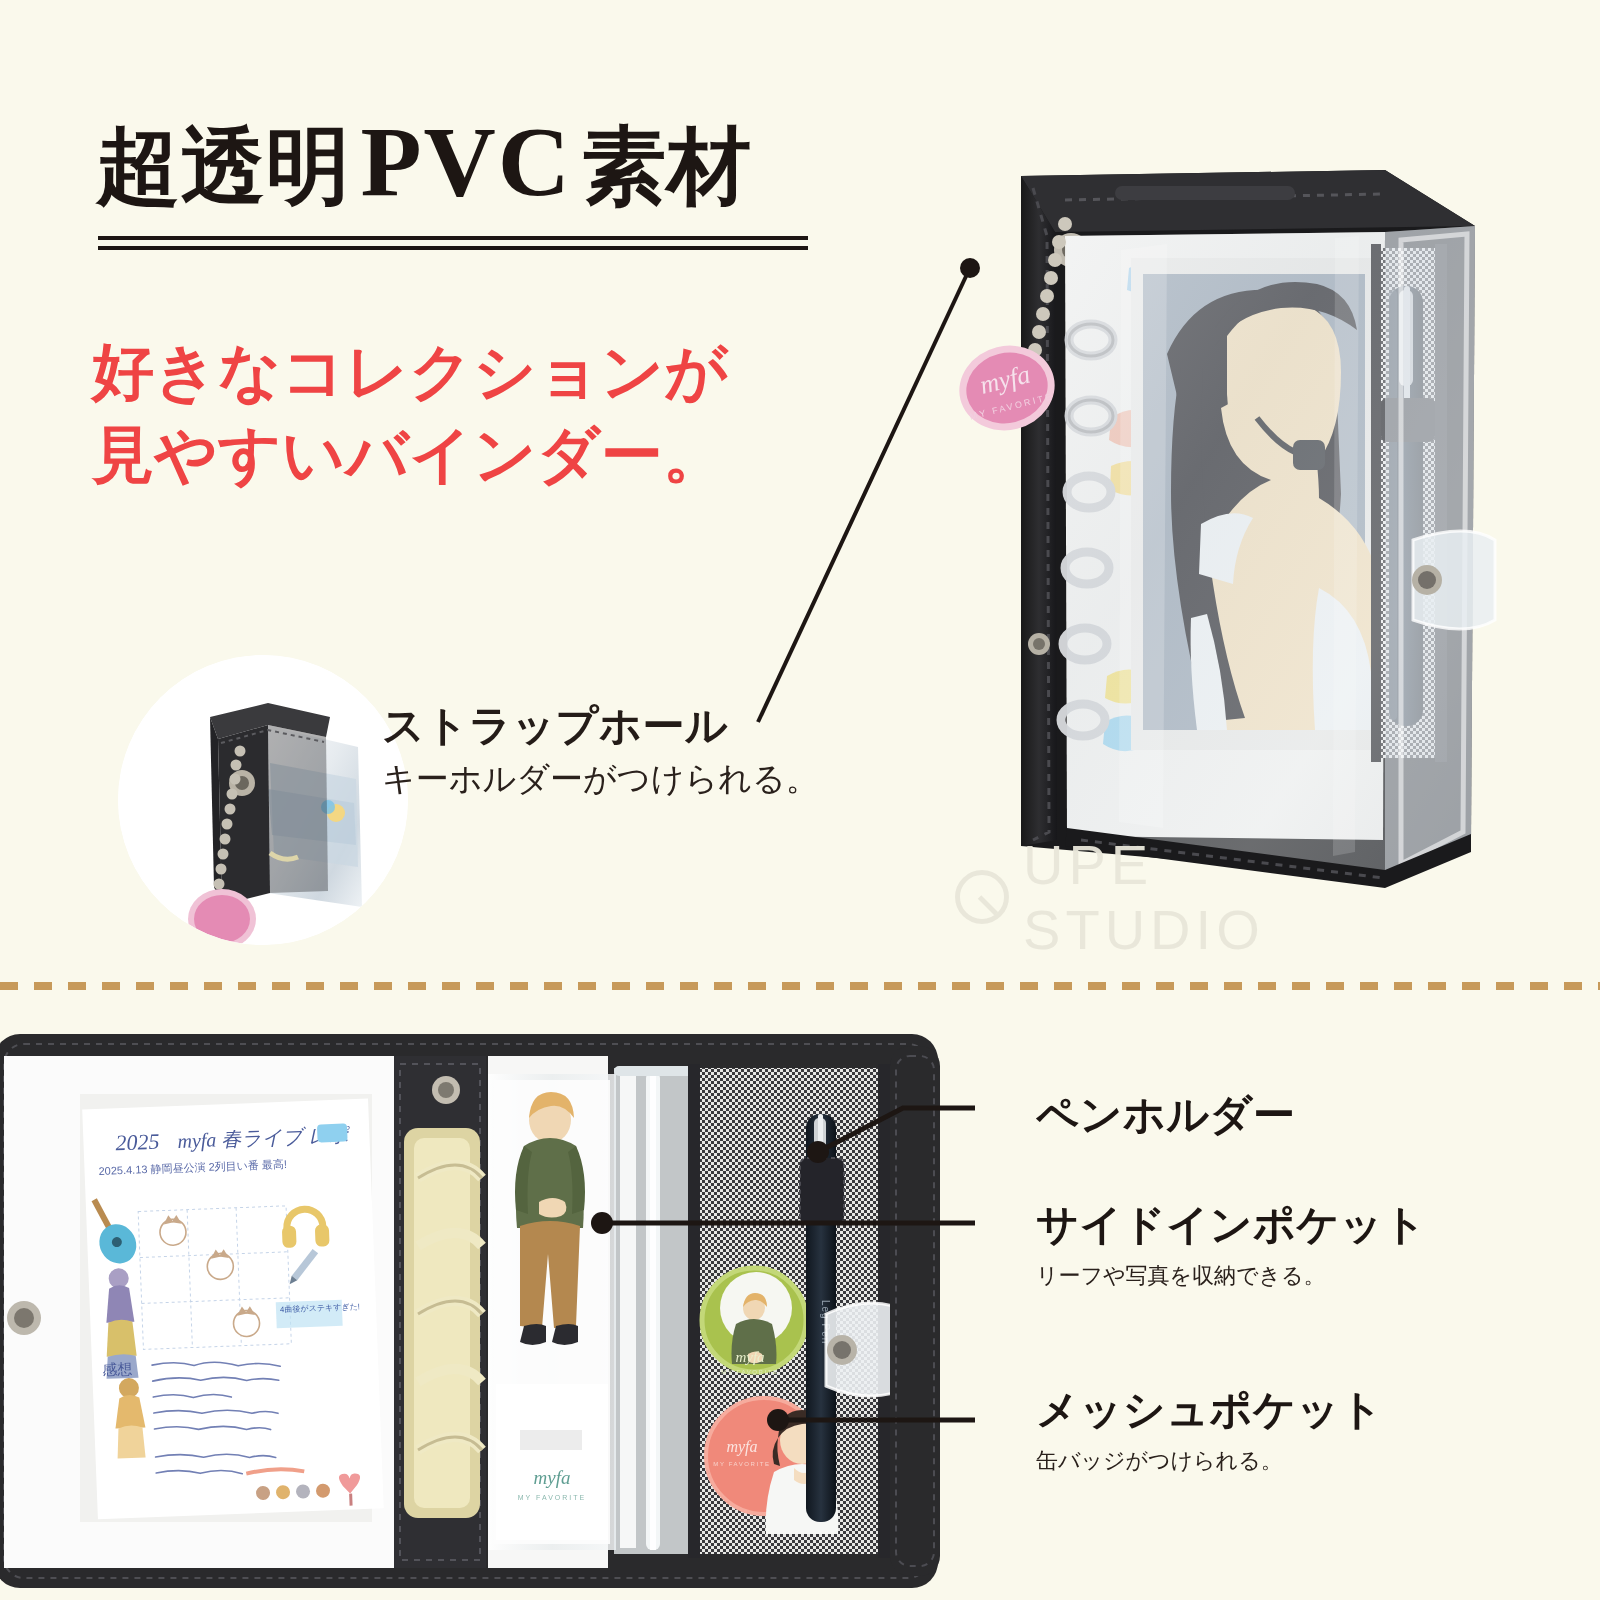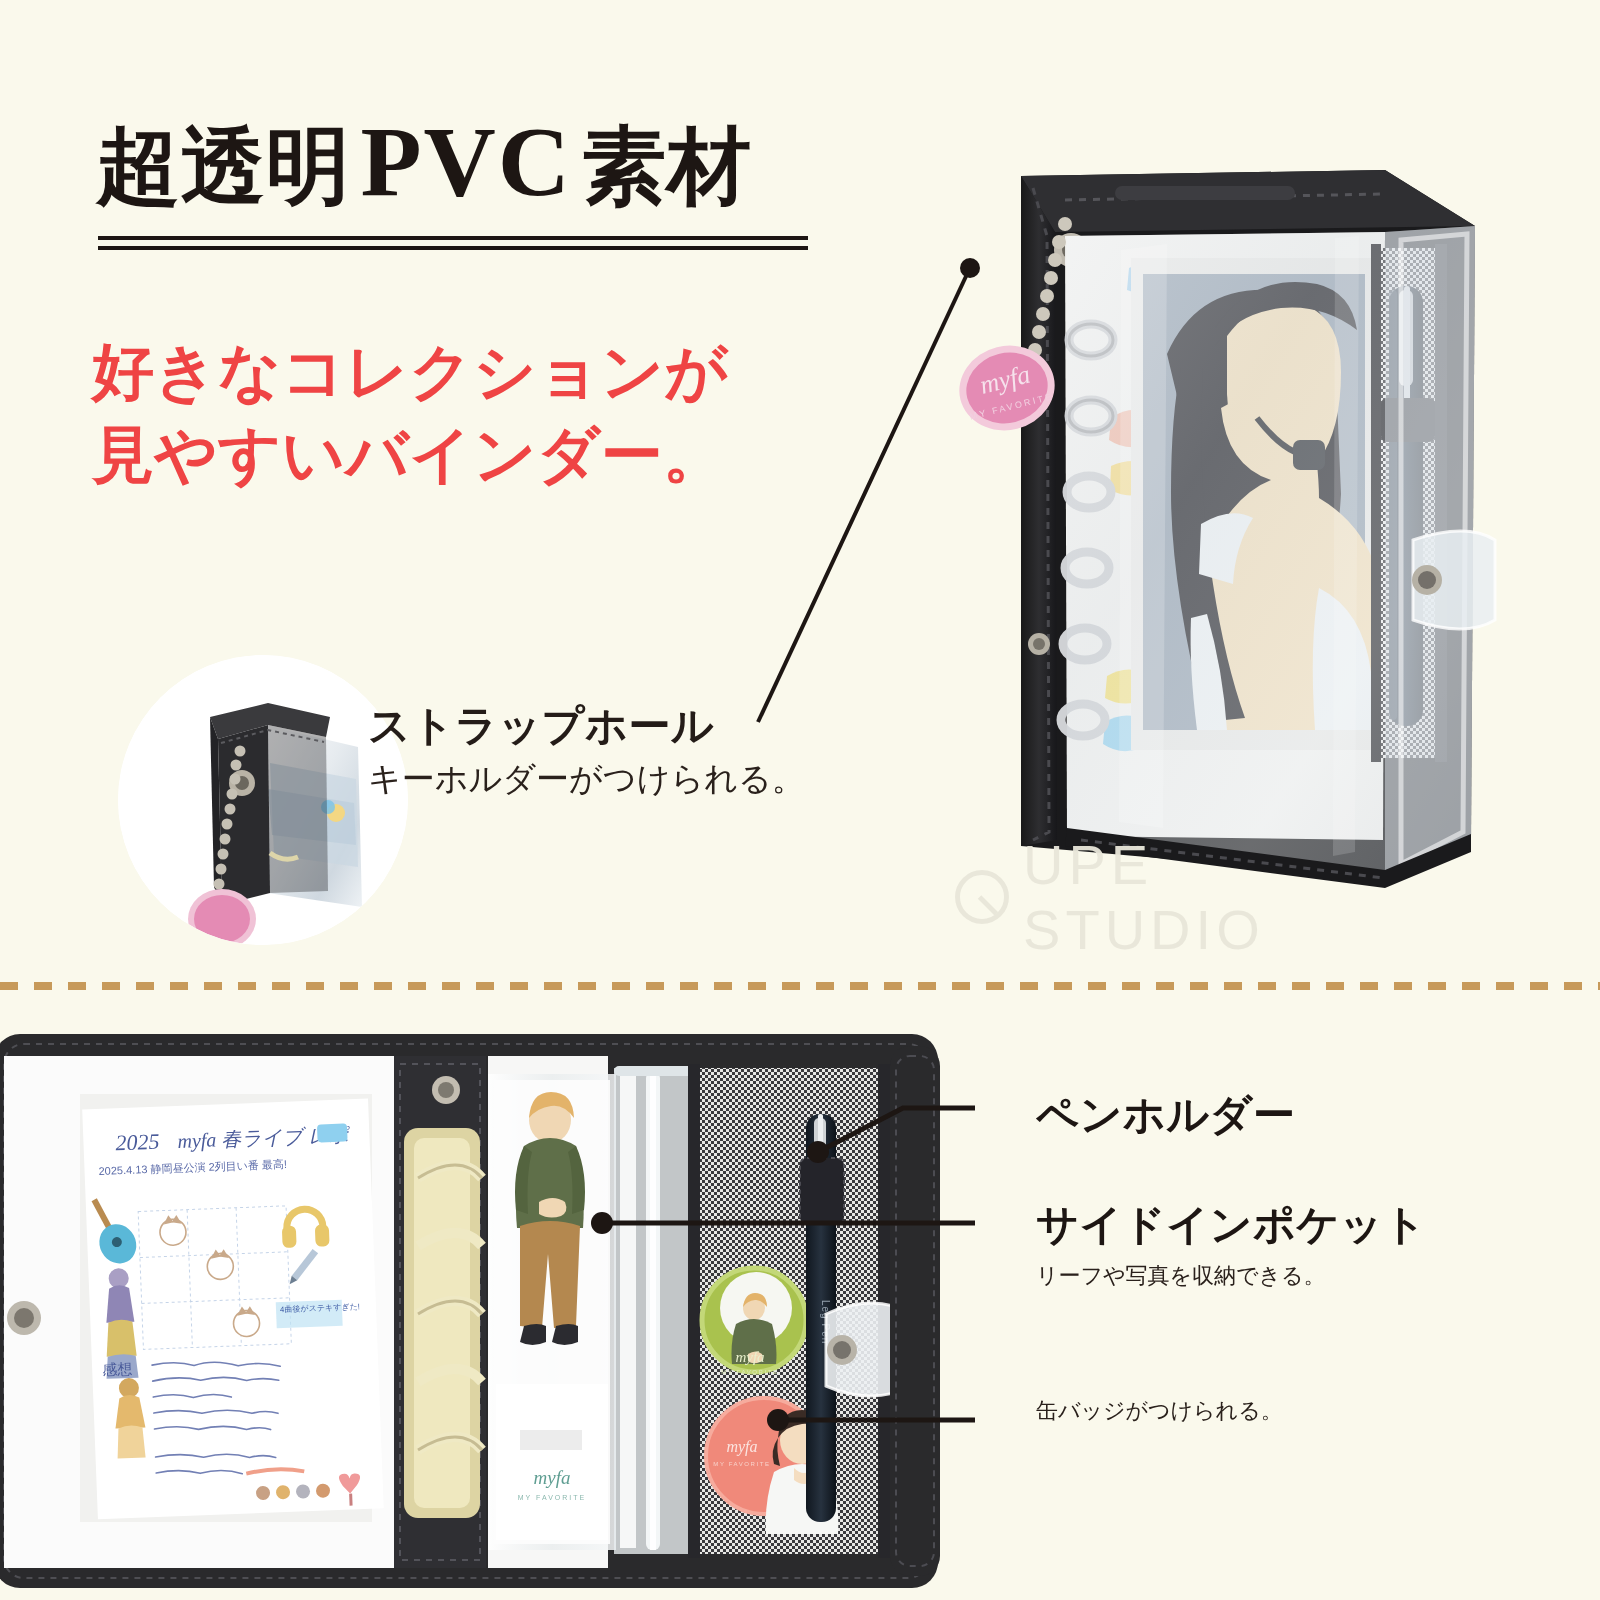--- a/index.html
+++ b/index.html
@@ -41,21 +41,21 @@
   }
 
   
   #inset-circle{
     position:absolute;left:118px;top:655px;width:290px;height:290px;
     border-radius:50%;overflow:hidden;background:#ffffff;
   }
   #inset-circle .iw{position:absolute;inset:0;}
 
   
-  #strap-callout{position:absolute;left:368px;top:700px;width:580px;}
+  #strap-callout{position:absolute;left:382px;top:700px;width:580px;}
   #strap-callout .hd{font-size:42px;font-weight:700;line-height:1.22;letter-spacing:.01em;
     font-family:"DejaVu Sans","Liberation Sans",sans-serif;}
   #strap-callout .sb{font-size:33px;font-weight:400;line-height:1.3;margin-top:10px;color:#2a211c;
     font-family:Liberation Mono, monospace;}
 
   
   #leader-strap{position:absolute;left:740px;top:230px;width:270px;height:500px;pointer-events:none;}
 
   
   #hero-photo{position:absolute;left:915px;top:140px;width:610px;height:760px;}
@@ -573,16 +573,17 @@
   <div class="callout" id="callout-pen">
     <div class="hd">ペンホルダー</div>
   </div>
 
   <div class="callout" id="callout-side">
     <div class="hd">サイドインポケット</div>
     <div class="sb">リーフや写真を収納できる。</div>
   </div>
 
   <div class="callout" id="callout-mesh">
+    <div class="hd">メッシュポケット</div>
     <div class="sb">缶バッジがつけられる。</div>
   </div>
 
 </div>
 
 </body></html>

